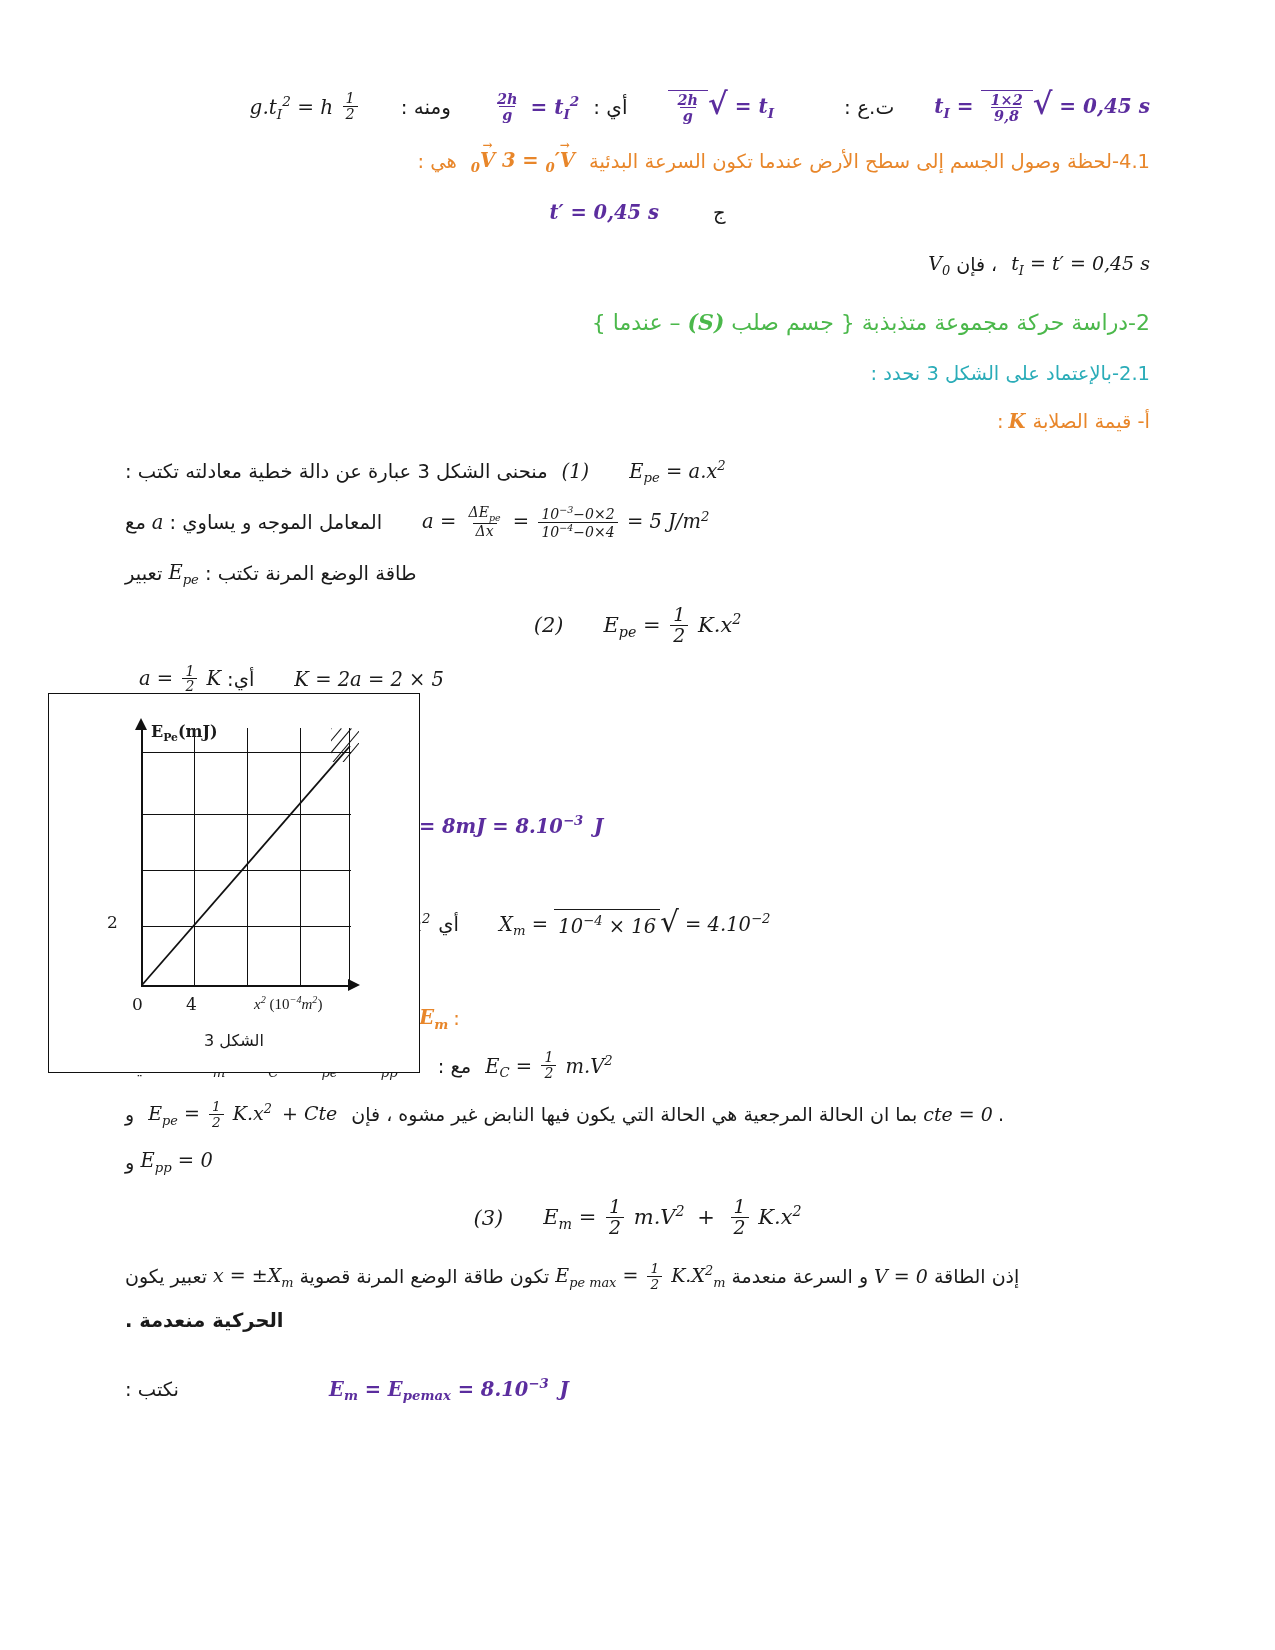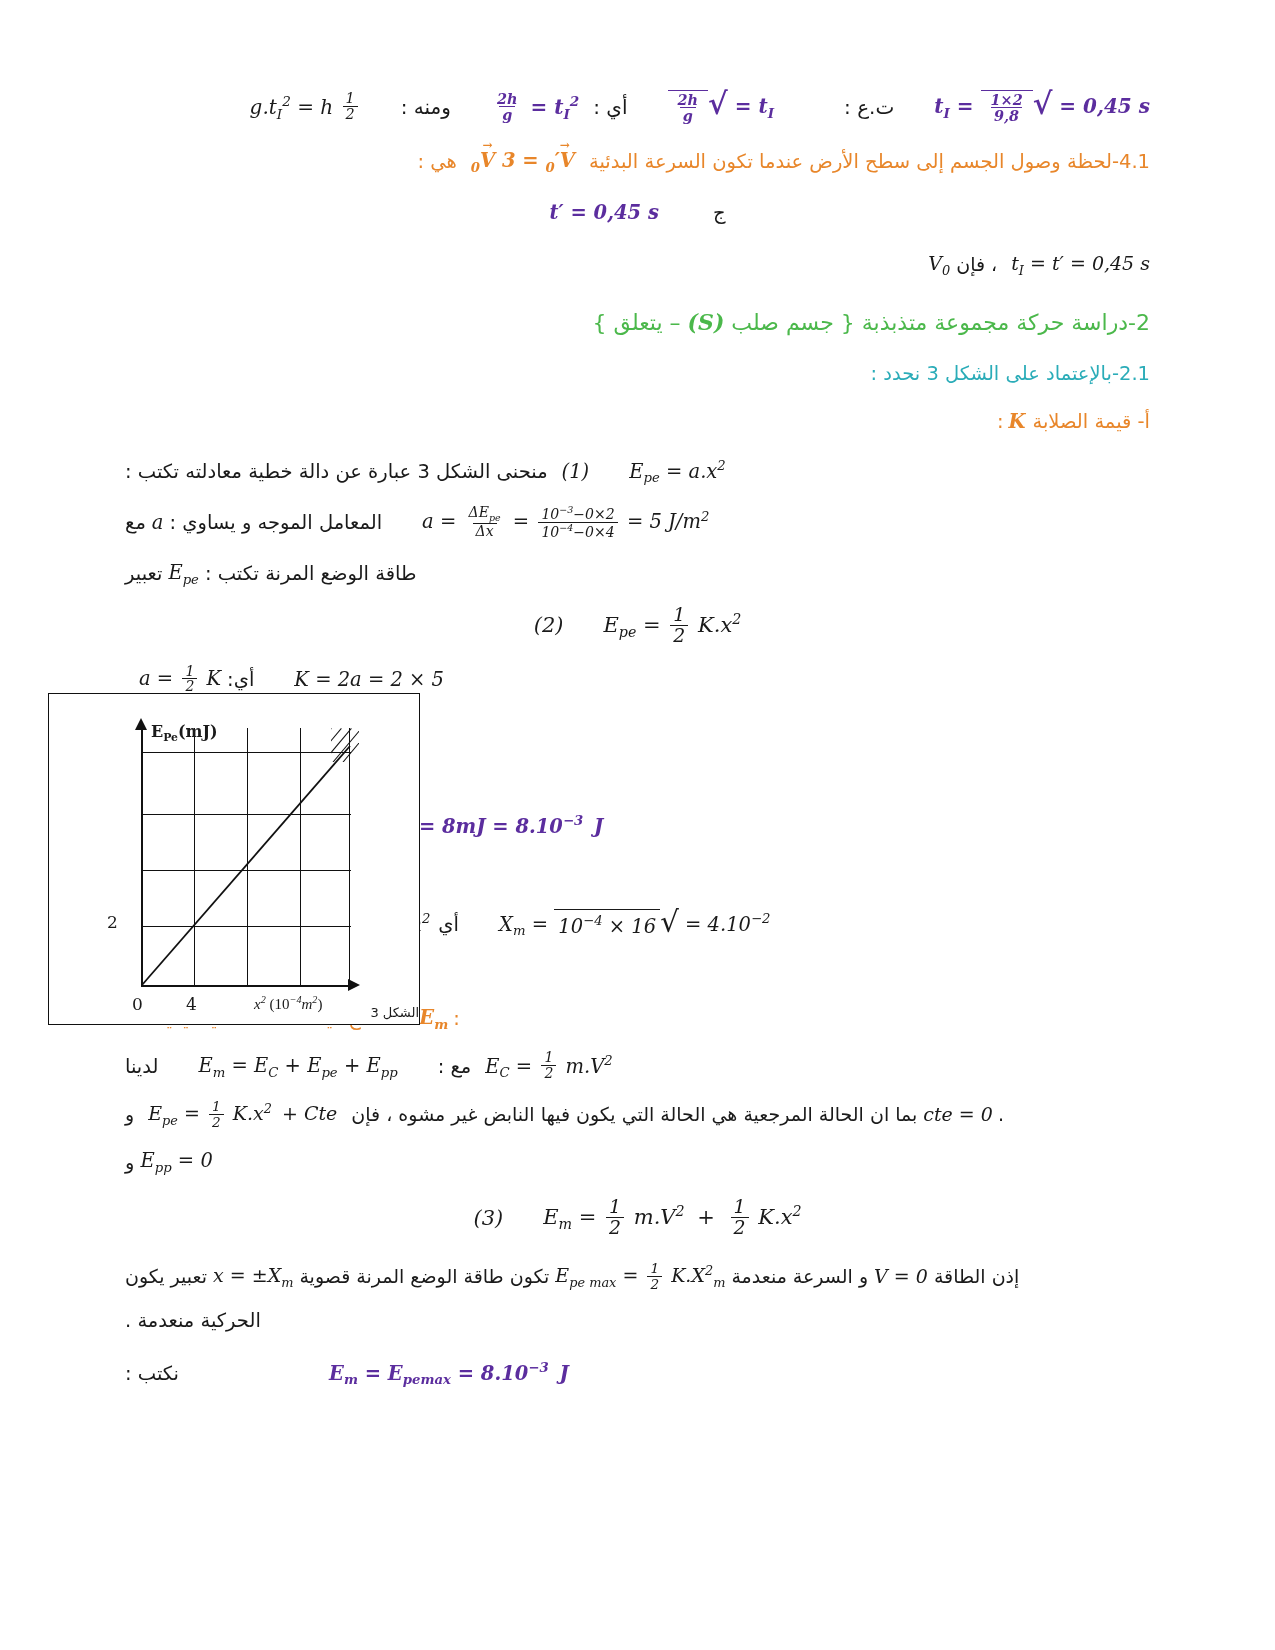--- a/index.html
+++ b/index.html
@@ -70,21 +70,21 @@
     top:-0.85em; left:50%;
     transform:translateX(-50%);
     font-size:0.62em;
     font-style:normal;
   }
 
   
   .figure {
     position:absolute;
     left:48px; top:693px;
-    width:372px; height:332px;
+    width:372px; height:380px;
     border:1.6px solid #111;
     background:#fff;
     box-sizing:border-box;
   }
   .fig-inner { position:absolute; inset:0; }
   .axis-y { position:absolute; left:92px; top:34px; width:1.8px; height:258px; background:#111; }
   .axis-y-arrow {
     position:absolute; left:86px; top:24px;
     width:0; height:0;
     border-left:6px solid transparent;
@@ -99,21 +99,21 @@
     border-bottom:6px solid transparent;
     border-left:12px solid #111;
   }
   .ylabel { position:absolute; left:102px; top:28px; font-size:16px; font-family:"DejaVu Serif", serif; font-weight:bold; }
   .xlabel { position:absolute; left:205px; top:300px; font-size:15px; font-family:Liberation Serif, serif; font-style:italic; }
   .grid-v { position:absolute; width:1.2px; background:#111; }
   .grid-h { position:absolute; height:1.2px; background:#111; }
   .tick-2 { position:absolute; left:58px; top:218px; font-size:17px; font-family:"DejaVu Serif", serif; }
   .tick-0 { position:absolute; left:83px; top:300px; font-size:17px; font-family:"DejaVu Serif", serif; }
   .tick-4 { position:absolute; left:137px; top:300px; font-size:17px; font-family:"DejaVu Serif", serif; }
-  .fig-caption { position:absolute; left:0; right:0; bottom:4px; text-align:right; font-size:13px; }
+  .fig-caption { position:absolute; left:0; right:0; bottom:22px; text-align:center; font-size:16px; }
   .hatch {
     position:absolute; left:282px; top:34px; width:28px; height:34px;
     overflow:hidden;
   }
   .hatch i {
     position:absolute; width:1.2px; height:52px; background:#111;
     transform:rotate(40deg); transform-origin:top left;
   }
   .tall { font-size:21px; }
 </style>
@@ -198,21 +198,21 @@
     <span class="m"><span>V</span><sub>0</sub></span>
     <span class="sp" style="width:6px"></span>
   </div>
 
   <div class="line green tall" style="font-size:22px; margin-bottom:20px;">
     <span>2</span>
     <span>-دراسة حركة مجموعة متذبذبة { جسم صلب</span>
     <span class="sp" style="width:7px"></span>
     <span class="mb">(S)</span>
     <span class="sp" style="width:7px"></span>
-    <span>– يتعلق }</span>
+    <span>– عندما }</span>
   </div>
 
   <div class="line teal" style="margin-bottom:18px;">
     <span>2.1</span>
     <span>-بالإعتماد على الشكل 3 نحدد :</span>
   </div>
 
   <div class="line orange" style="margin-bottom:20px;">
     <span>أ- قيمة الصلابة</span>
     <span class="sp" style="width:7px"></span>
@@ -453,21 +453,21 @@
     <span class="sp" style="width:6px"></span>
     <span class="ar">تكون طاقة الوضع المرنة قصوية</span>
     <span class="sp" style="width:6px"></span>
     <span class="m">
       <span>x = ±X</span><sub>m</sub>
     </span>
     <span class="sp" style="width:6px"></span>
     <span class="ar">تعبير يكون</span>
   </div>
 
-  <div class="line" style="justify-content:flex-end; margin-bottom:22px;">
+  <div class="line" style="justify-content:flex-end; margin-bottom:38px;font-weight:bold;">
     <span class="ar">الحركية منعدمة .</span>
   </div>
 
   <div class="line" style="justify-content:flex-end;">
     <span class="mb purple">
       <span>E</span><sub>m</sub>
       <span>= E</span><sub>pemax</sub>
       <span>= 8.10</span><sup>−3</sup>
       <span class="sp" style="width:4px"></span><span>J</span>
     </span>

